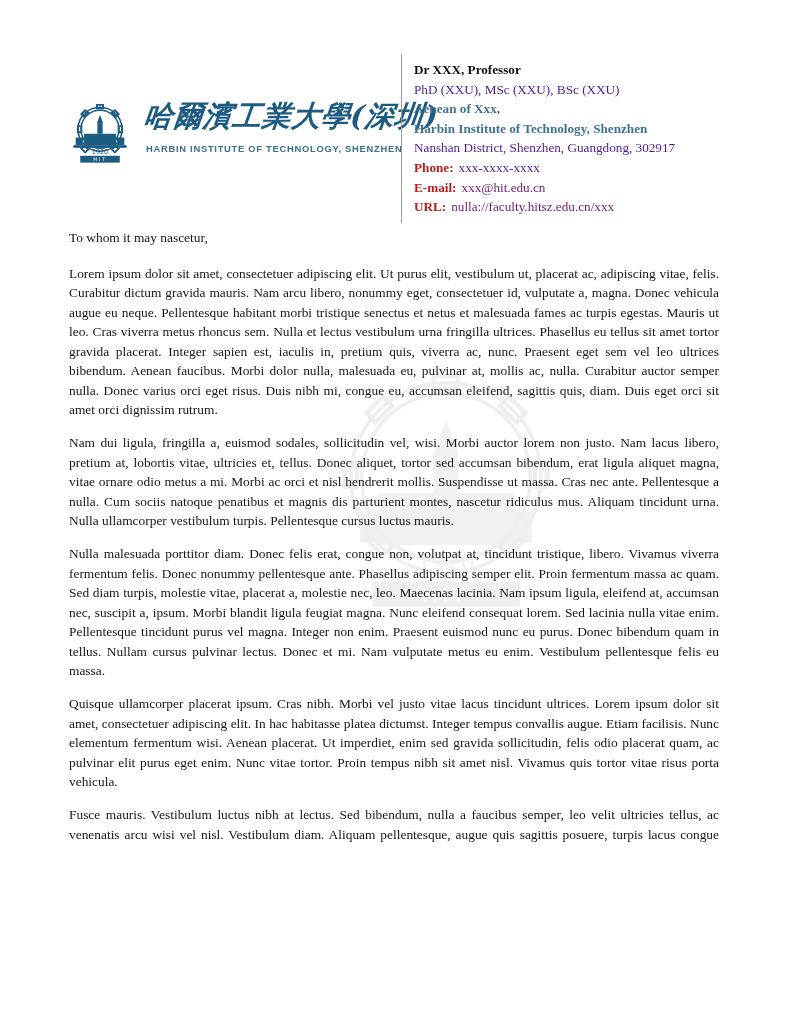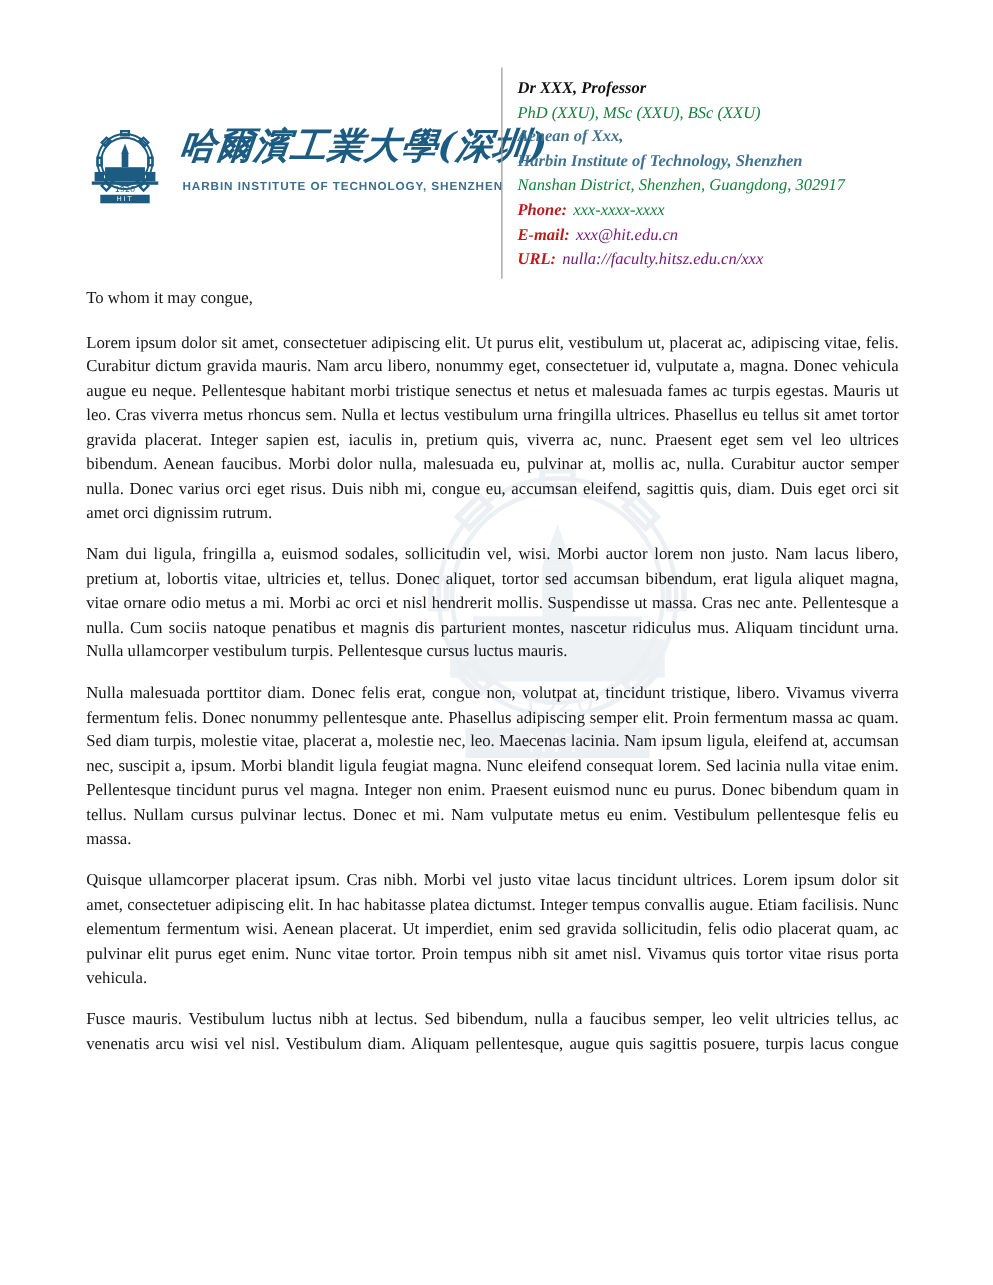--- a/index.html
+++ b/index.html
@@ -95,23 +95,23 @@
 
   .contact {
     position: absolute;
     left: 414px;
     top: 60px;
     width: 360px;
     font-size: 13.2px;
     line-height: 19.6px;
     white-space: nowrap;
   }
-  .contact .ln { display: block; font-style: italic; }
+  .contact .ln { display: block; }
   .c-name   { font-weight: 700; color: #111111; }
-  .c-plain  { color: #15803d; }
+  .c-plain  { color: #4c1d95; }
   .c-school { color: #3f7391; font-weight: 700; }
   .c-label  { color: #b91c1c; font-weight: 700; }
   .c-link   { color: #701a75; text-align: center; }
 
   
   .body-text {
     position: absolute;
     left: 69px;
     top: 228px;
     width: 650px;
@@ -209,21 +209,21 @@
       <span class="ln c-school">Aenean of Xxx,</span>
       <span class="ln c-school">Harbin Institute of Technology, Shenzhen</span>
       <span class="ln c-plain">Nanshan District, Shenzhen, Guangdong, 302917</span>
       <span class="ln"><span class="c-label">Phone:</span><span class="c-plain" style="margin-left:5px">xxx-xxxx-xxxx</span></span>
       <span class="ln"><span class="c-label">E-mail:</span><span class="c-link" style="margin-left:5px">xxx@hit.edu.cn</span></span>
       <span class="ln"><span class="c-label">URL:</span><span class="c-link" style="margin-left:5px">nulla://faculty.hitsz.edu.cn/xxx</span></span>
     </div>
   </header>
 
   <main class="body-text">
-    <p class="salutation">To whom it may congue,</p>
+    <p class="salutation">To whom it may nascetur,</p>
     <p>Lorem ipsum dolor sit amet, consectetuer adipiscing elit. Ut purus elit, vestibulum ut, placerat ac, adipiscing vitae, felis. Curabitur dictum gravida mauris. Nam arcu libero, nonummy eget, consectetuer id, vulputate a, magna. Donec vehicula augue eu neque. Pellentesque habitant morbi tristique senectus et netus et malesuada fames ac turpis egestas. Mauris ut leo. Cras viverra metus rhoncus sem. Nulla et lectus vestibulum urna fringilla ultrices. Phasellus eu tellus sit amet tortor gravida placerat. Integer sapien est, iaculis in, pretium quis, viverra ac, nunc. Praesent eget sem vel leo ultrices bibendum. Aenean faucibus. Morbi dolor nulla, malesuada eu, pulvinar at, mollis ac, nulla. Curabitur auctor semper nulla. Donec varius orci eget risus. Duis nibh mi, congue eu, accumsan eleifend, sagittis quis, diam. Duis eget orci sit amet orci dignissim rutrum.</p>
     <p>Nam dui ligula, fringilla a, euismod sodales, sollicitudin vel, wisi. Morbi auctor lorem non justo. Nam lacus libero, pretium at, lobortis vitae, ultricies et, tellus. Donec aliquet, tortor sed accumsan bibendum, erat ligula aliquet magna, vitae ornare odio metus a mi. Morbi ac orci et nisl hendrerit mollis. Suspendisse ut massa. Cras nec ante. Pellentesque a nulla. Cum sociis natoque penatibus et magnis dis parturient montes, nascetur ridiculus mus. Aliquam tincidunt urna. Nulla ullamcorper vestibulum turpis. Pellentesque cursus luctus mauris.</p>
     <p>Nulla malesuada porttitor diam. Donec felis erat, congue non, volutpat at, tincidunt tristique, libero. Vivamus viverra fermentum felis. Donec nonummy pellentesque ante. Phasellus adipiscing semper elit. Proin fermentum massa ac quam. Sed diam turpis, molestie vitae, placerat a, molestie nec, leo. Maecenas lacinia. Nam ipsum ligula, eleifend at, accumsan nec, suscipit a, ipsum. Morbi blandit ligula feugiat magna. Nunc eleifend consequat lorem. Sed lacinia nulla vitae enim. Pellentesque tincidunt purus vel magna. Integer non enim. Praesent euismod nunc eu purus. Donec bibendum quam in tellus. Nullam cursus pulvinar lectus. Donec et mi. Nam vulputate metus eu enim. Vestibulum pellentesque felis eu massa.</p>
     <p>Quisque ullamcorper placerat ipsum. Cras nibh. Morbi vel justo vitae lacus tincidunt ultrices. Lorem ipsum dolor sit amet, consectetuer adipiscing elit. In hac habitasse platea dictumst. Integer tempus convallis augue. Etiam facilisis. Nunc elementum fermentum wisi. Aenean placerat. Ut imperdiet, enim sed gravida sollicitudin, felis odio placerat quam, ac pulvinar elit purus eget enim. Nunc vitae tortor. Proin tempus nibh sit amet nisl. Vivamus quis tortor vitae risus porta vehicula.</p>
     <p class="clipped">Fusce mauris. Vestibulum luctus nibh at lectus. Sed bibendum, nulla a faucibus semper, leo velit ultricies tellus, ac venenatis arcu wisi vel nisl. Vestibulum diam. Aliquam pellentesque, augue quis sagittis posuere, turpis lacus congue quam, in hendrerit risus eros eget felis.</p>
   </main>
 
 </div>
 
 </body></html>

